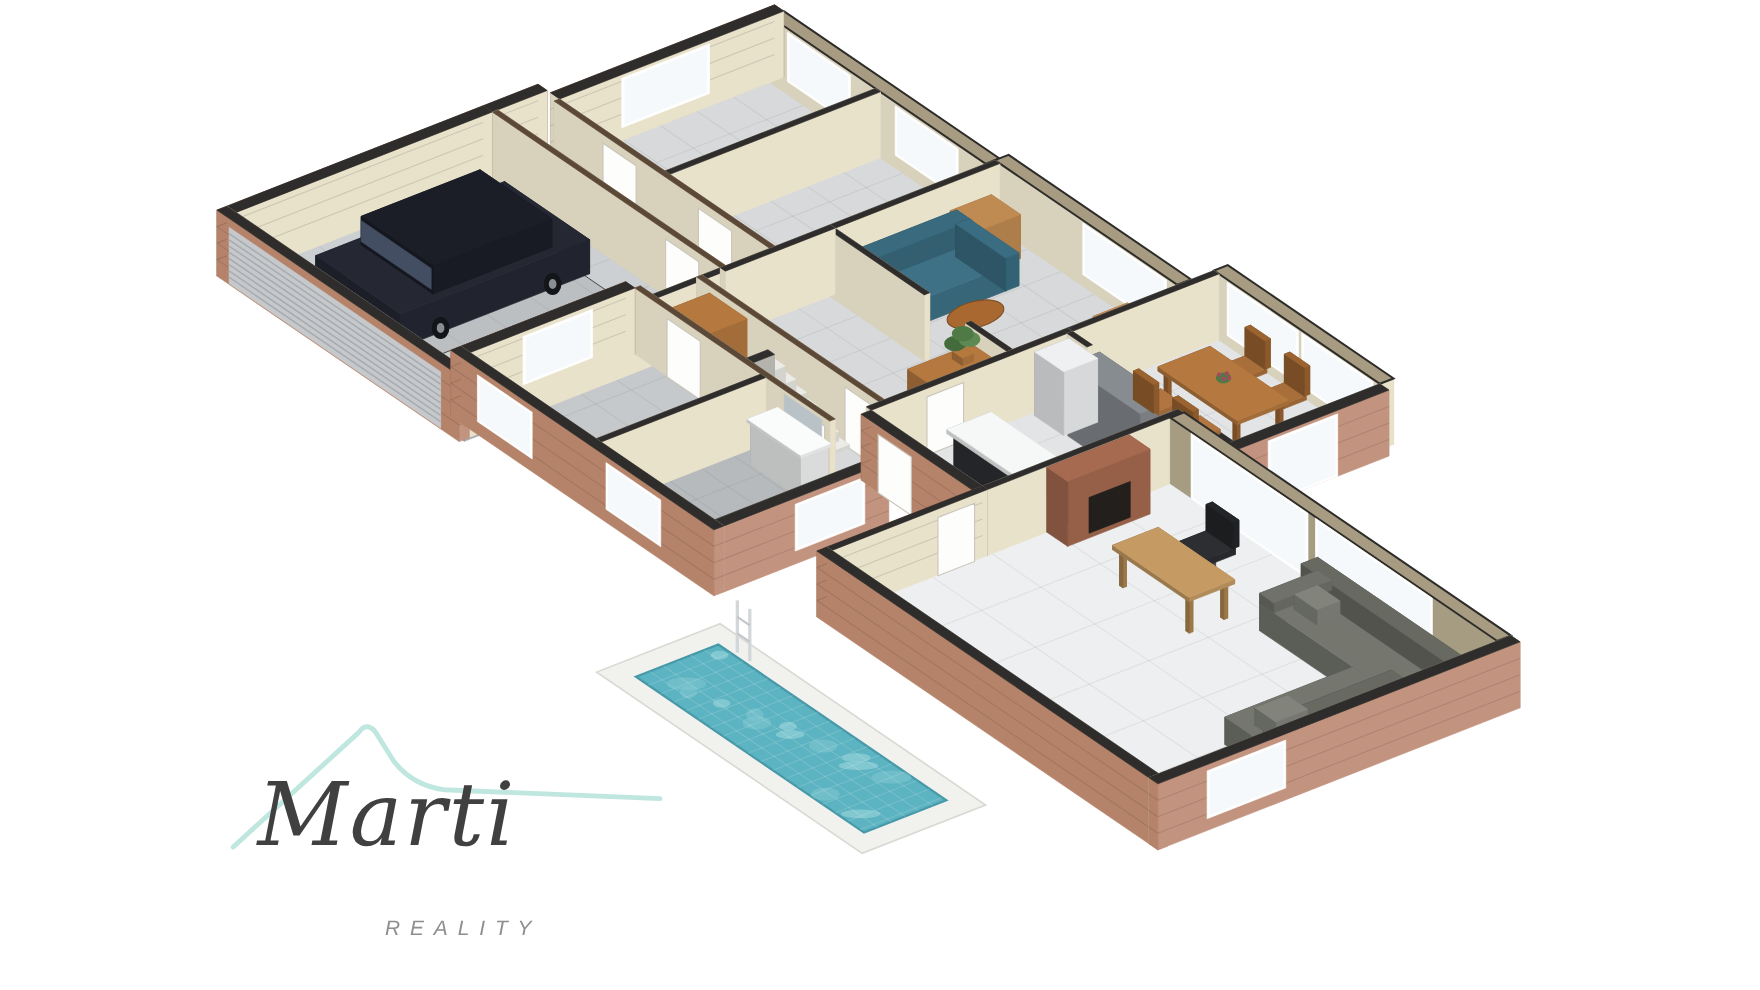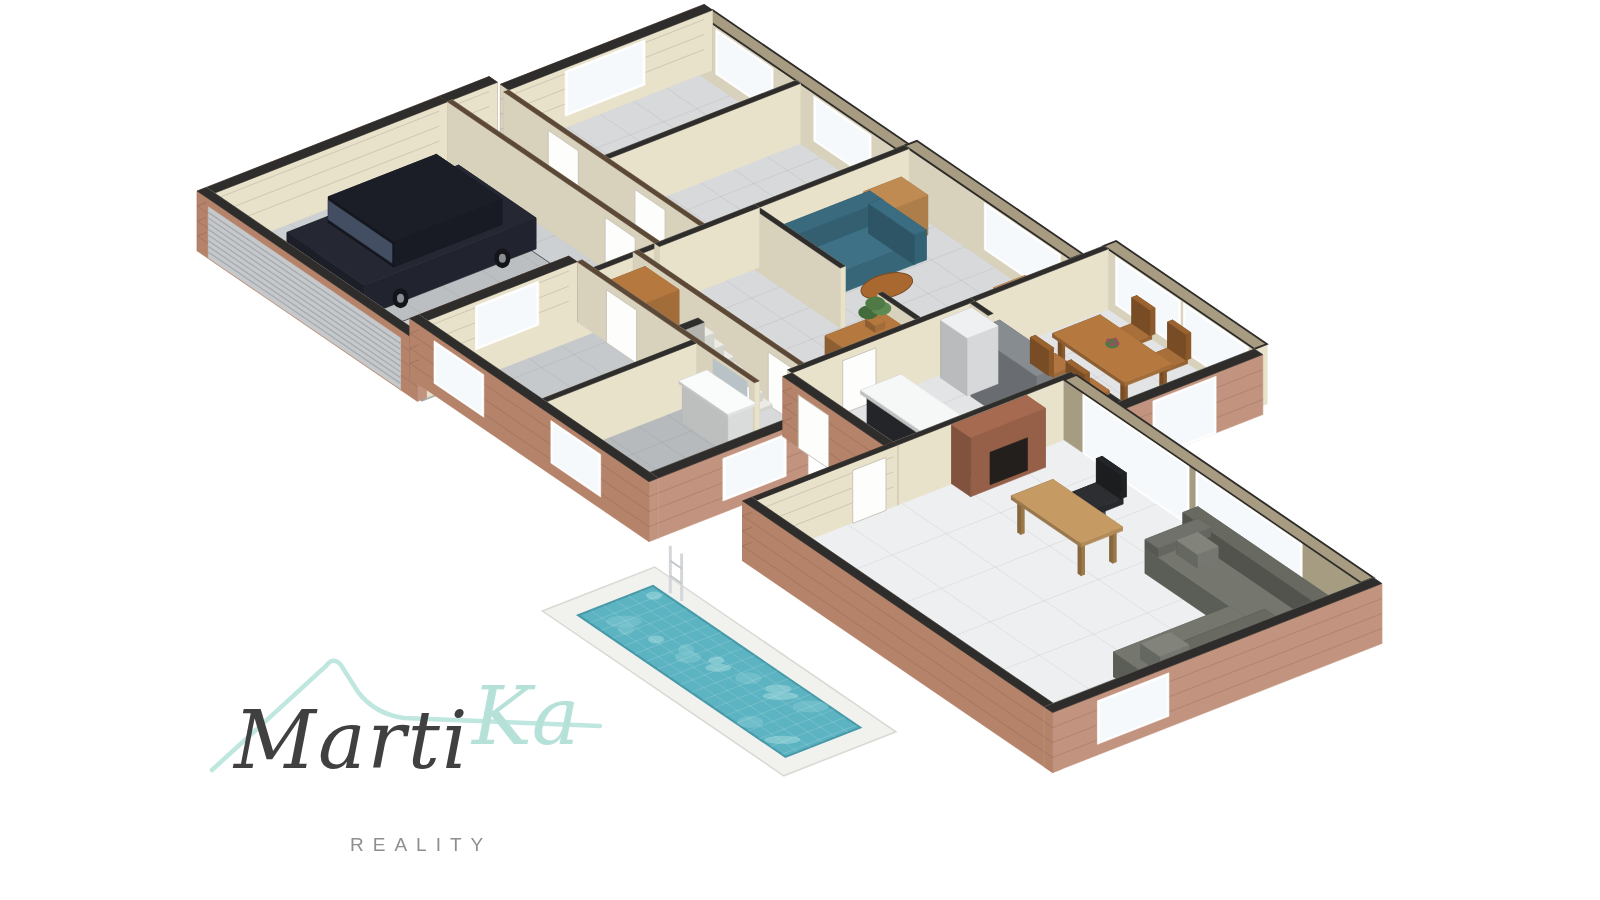--- a/index.html
+++ b/index.html
@@ -964,15 +964,14 @@
       <polygon points="1168.9,672.8 1097.4,700.8 1097.4,744.3 1168.9,716.3" fill="#ffffff" stroke="#ffffff" stroke-width="0.6" fill-opacity="1"></polygon>
       <polygon points="1166.6,676.4 1100.1,702.4 1100.1,740.9 1166.6,714.9" fill="#f6f9fb" stroke="#f6f9fb" stroke-width="0.6" fill-opacity="1"></polygon>
     </g>
   </svg>
 
 <div id="logo">
   <svg class="roof" width="410" height="130" viewBox="0 0 410 130" xmlns="http://www.w3.org/2000/svg">
     <path id="roofpath" d="M12 122 L126 18 Q133 8 141 17 L158 44 Q175 66 204 70 L400 78" fill="none" stroke-width="4.5" stroke-linecap="round" stroke="#bfe7df"></path>
   </svg>
   <span class="brand1" style="color: #404040;">Marti</span>
-  <span class="brand2" style="color: rgb(181, 225, 216);">Ka</span>
-  <span class="subtitle" style="color: rgb(142, 142, 142);">REALITY</span>
+  <span class="subtitle" style="color: rgb(142, 142, 142); font-style: italic;">REALITY</span>
 </div>
 
 </body></html>

